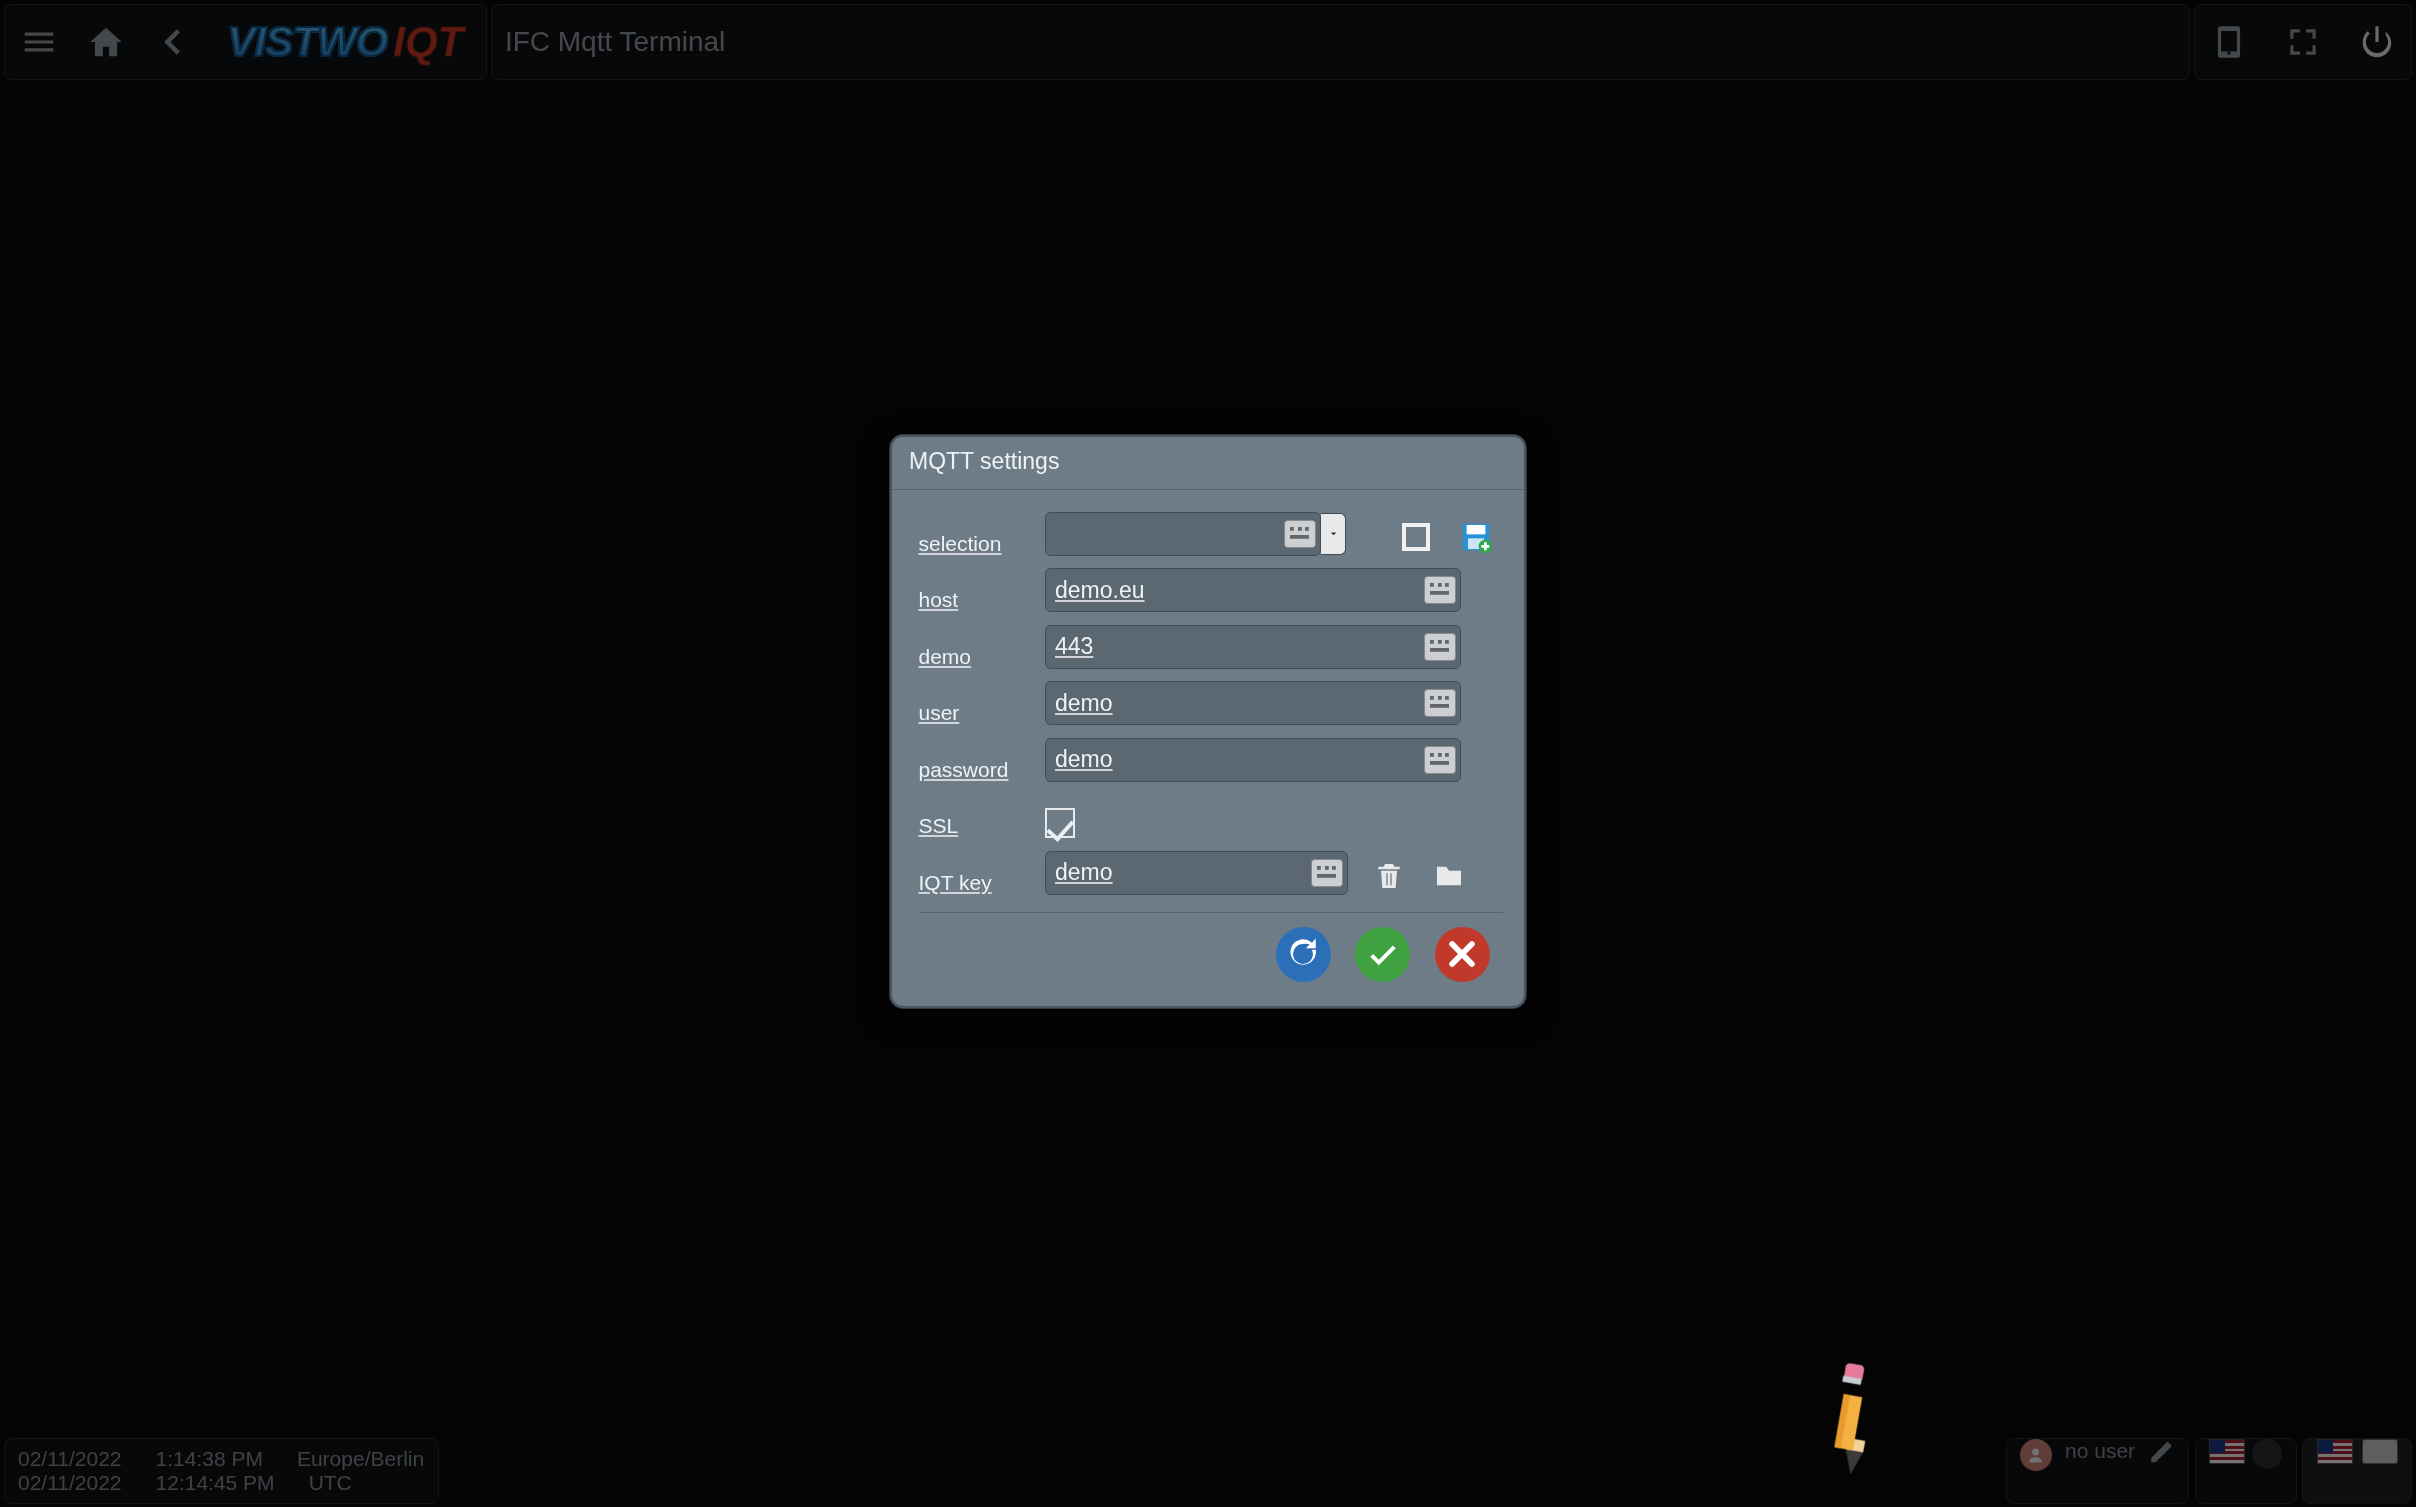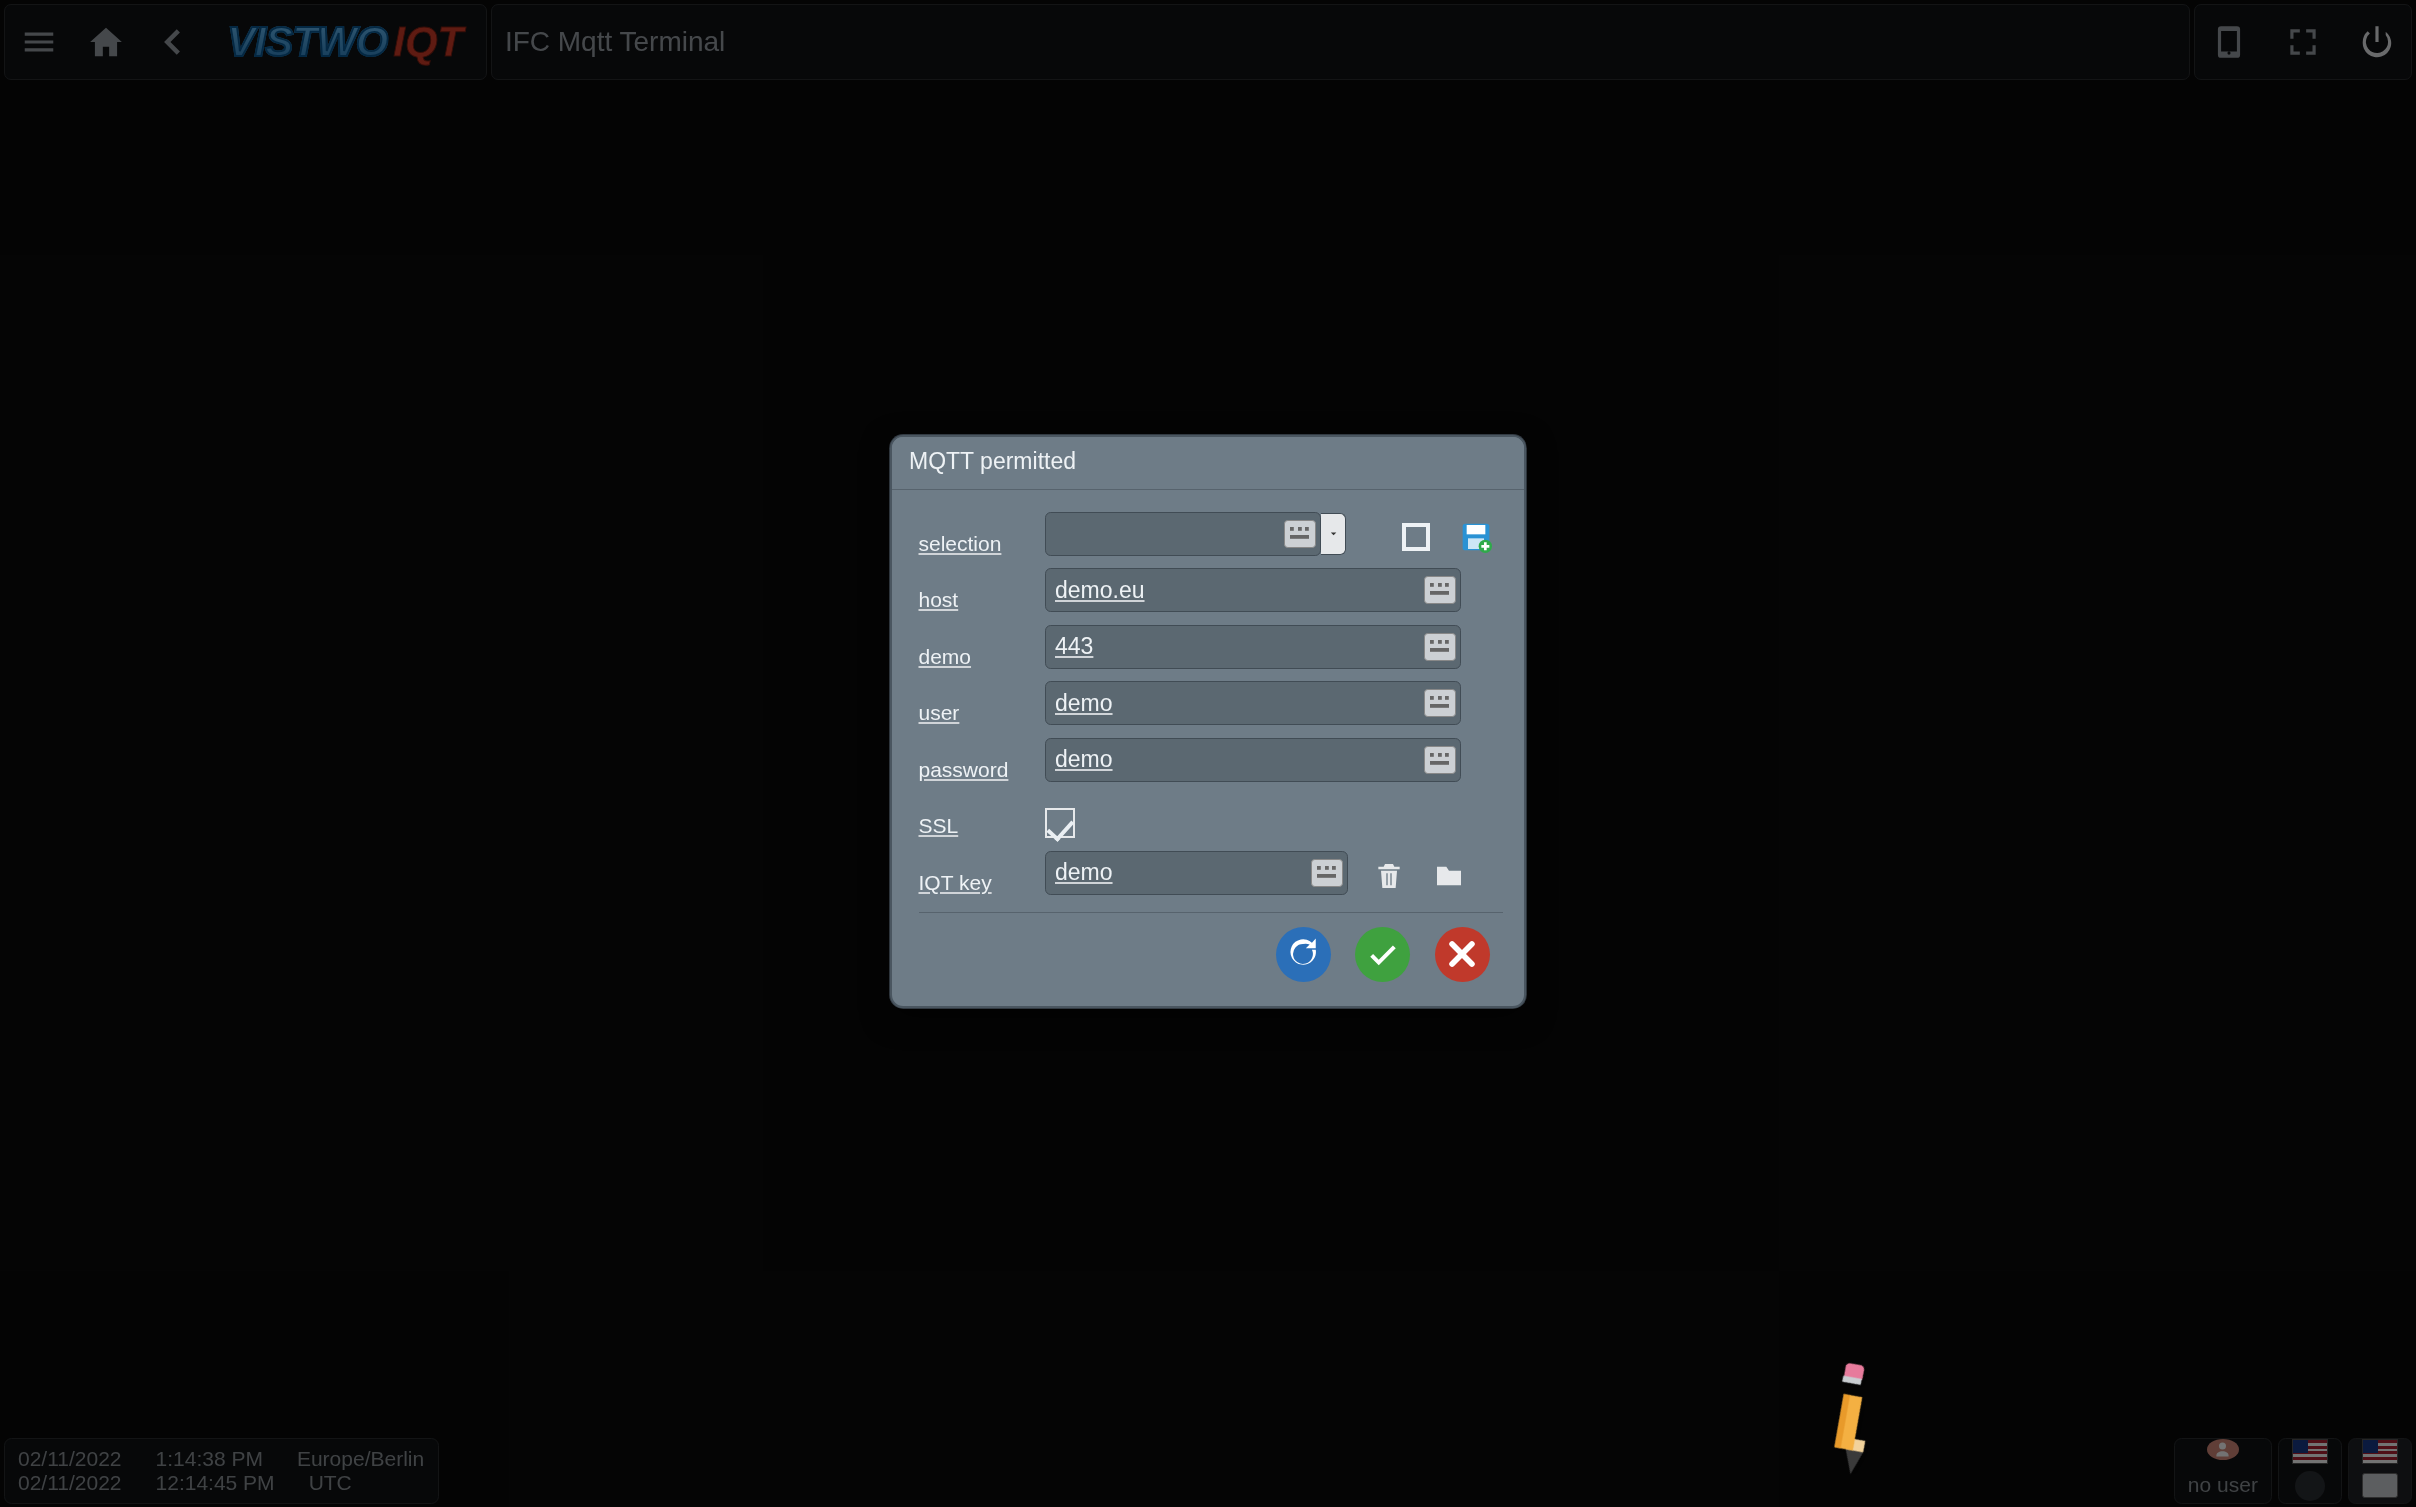--- a/index.html
+++ b/index.html
@@ -181,26 +181,25 @@
   
   .bottombar {
     position: absolute; left: 3.8px; right: 3.8px; bottom: 3.8px;
     height: 66px;
     display: flex; align-items: stretch; gap: 5.7px;
   }
   .bb-panel {
     border: 1.9px solid #2a2d30;
     border-radius: 7.6px;
     background: #111316;
-    display: flex; align-items: center;
+    display: flex; align-items: flex-start;
     padding: 0 13.2px;
     color: #8d9398;
     font-size: 21px;
     gap: 13.2px;
-    flex-direction: column;
   }
   .bb-clock { flex-direction: column; align-items: flex-start; justify-content: center; gap: 0; min-width: 435px; }
   .bb-clock .line { display: flex; gap: 34px; font-size: 21px; line-height: 24.6px; }
   .bb-spacer { flex: 1; background: transparent; border: none; }
   .bb-panel .edit-icon svg { width: 26.5px; height: 26.5px; fill: #9aa0a6; }
   .avatar-circle {
     width: 32px; height: 32px; border-radius: 50%;
     background: #d48a7a;
     display: inline-flex; align-items: center; justify-content: center;
   }
@@ -271,21 +270,21 @@
       <svg viewBox="0 0 24 24">
             <path d="M11 2h2v10h-2V2zm6.5 3.5l1.4 1.4A9 9 0 113 12a9 9 0 013.1-6.8l1.4 1.4A7 7 0 1019 12a7 7 0 00-1.5-4.5z"></path>
           </svg>
     </div>
   </div>
 </div>
 
 <div class="scrim"></div>
 
 <div class="dialog">
-  <div class="dlg-title">MQTT permitted</div>
+  <div class="dlg-title">MQTT settings</div>
   <div class="dlg-body">
 
     <div class="row">
       <div class="lbl">selection</div>
       <div class="field w2" style="width:276px">
         <span></span>
         <span class="kbd-icon"></span>
         <span class="drop-handle">
           <svg viewBox="0 0 24 24">
                 <path d="M7 10l5 5 5-5z"></path>

